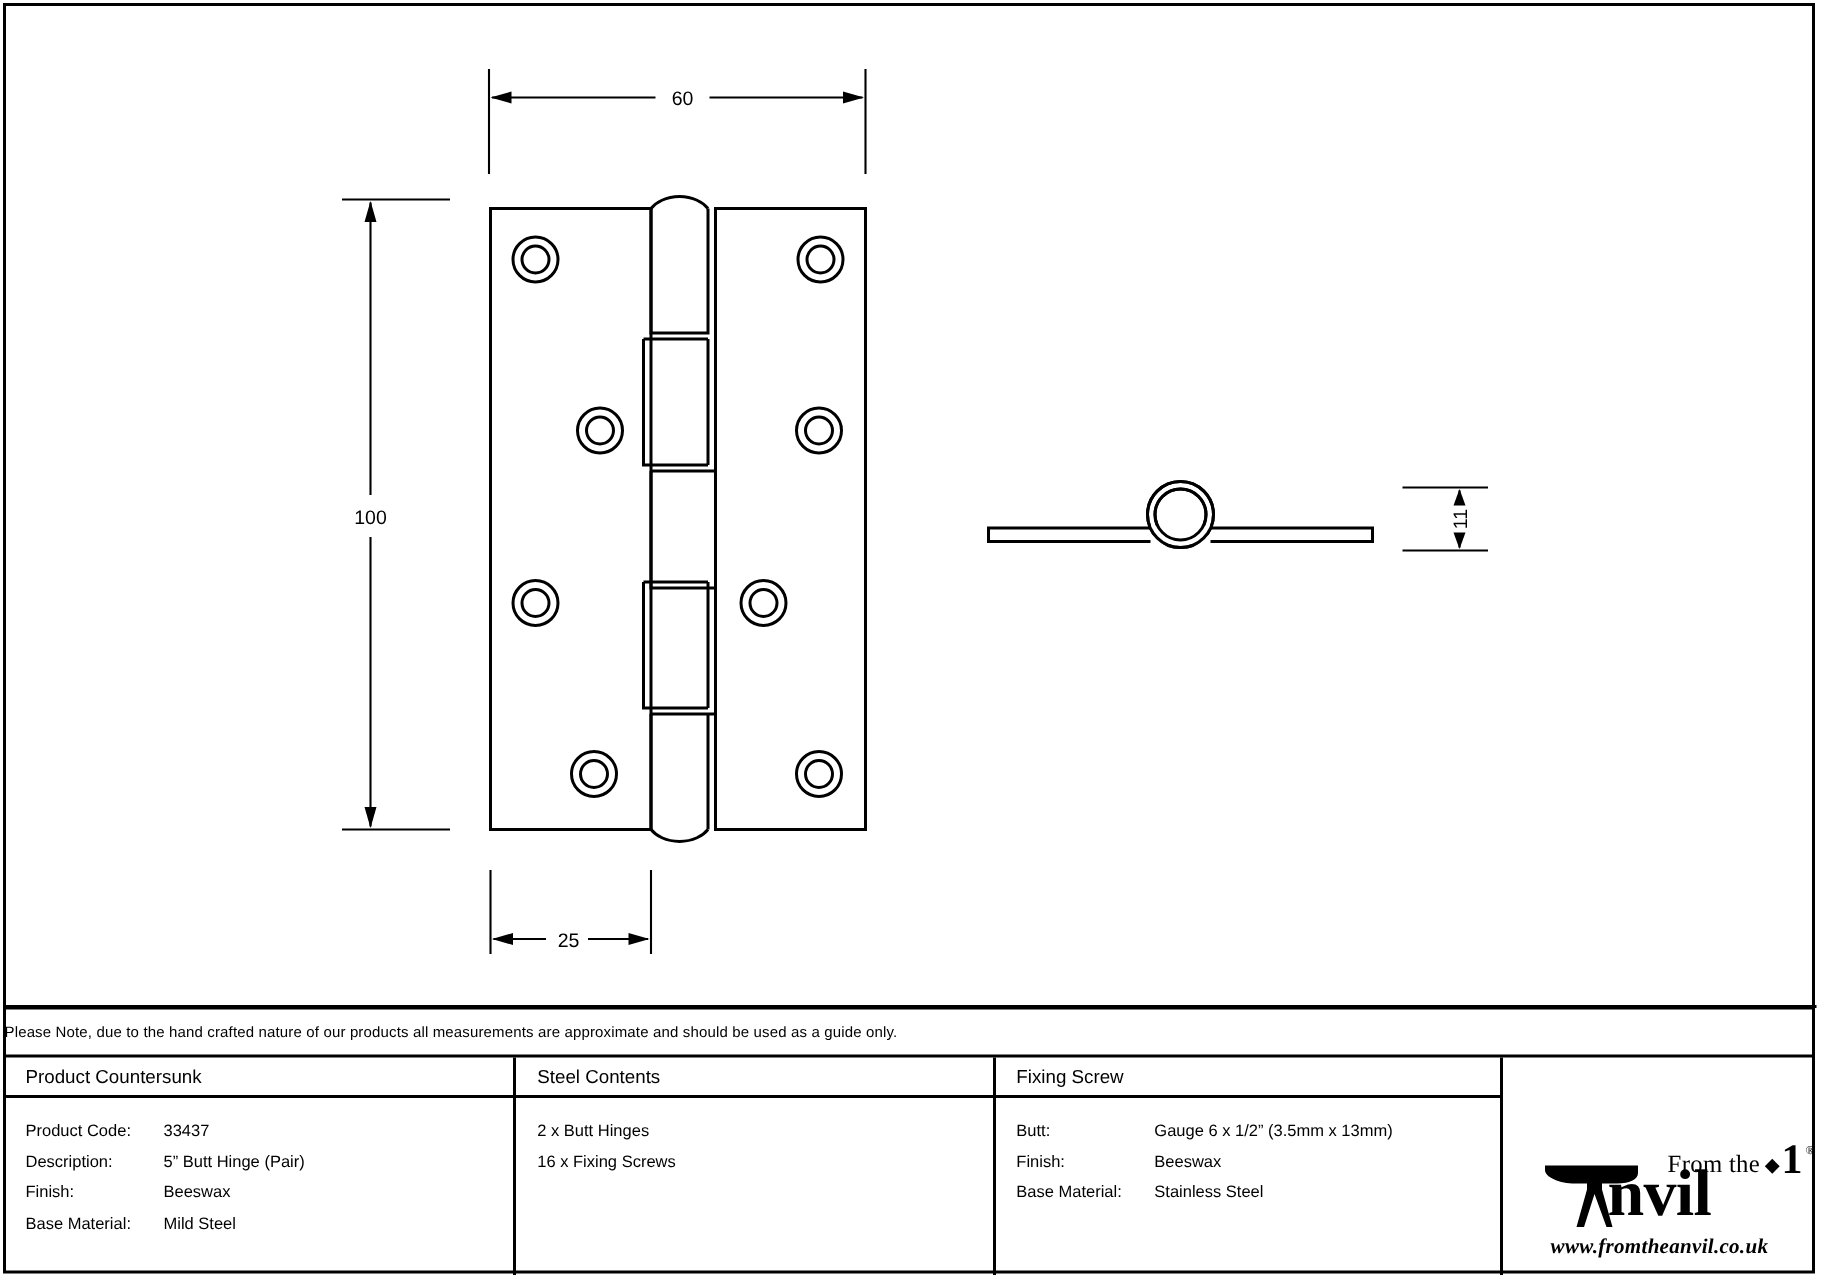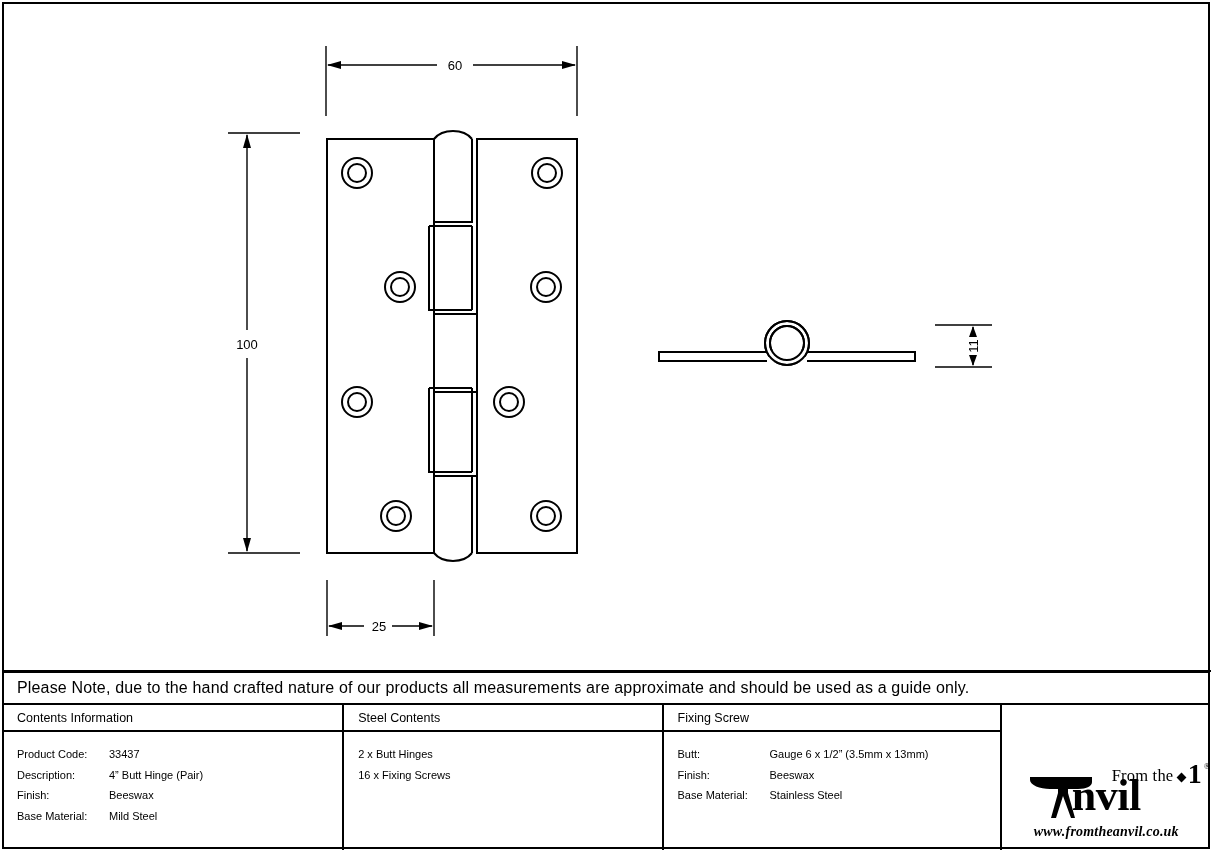--- a/index.html
+++ b/index.html
@@ -55,22 +55,21 @@
     top: 0;
     width: 100%;
     height: 34px;
     border-top: 2px solid #000;
     border-bottom: 2px solid #000;
     box-sizing: border-box;
     display: flex;
     align-items: center;
   }
   .note-text {
-    font-size: 16px;
-    padding-left: 14px;
+    font-size: 10px;
     letter-spacing: 0.01em;
     white-space: nowrap;
   }
   .cols {
     position: absolute;
     left: 0;
     top: 34px;
     width: 100%;
     height: 145px;
     display: flex;
@@ -330,29 +329,29 @@
 
   <div id="info-table">
 
     <div class="note-row">
       <span class="note-text">Please Note, due to the hand crafted nature of our products all measurements are approximate and should be used as a guide only.</span>
     </div>
 
     <div class="cols">
 
       <div class="col c1">
-        <div class="col-head">Contents Information</div>
+        <div class="col-head">Product Countersunk</div>
         <div class="col-body">
           <div class="spec-row">
             <span class="spec-label">Product Code:</span>
             <span class="spec-value">33437</span>
           </div>
           <div class="spec-row">
             <span class="spec-label">Description:</span>
-            <span class="spec-value">4” Butt Hinge (Pair)</span>
+            <span class="spec-value">5” Butt Hinge (Pair)</span>
           </div>
           <div class="spec-row">
             <span class="spec-label">Finish:</span>
             <span class="spec-value">Beeswax</span>
           </div>
           <div class="spec-row">
             <span class="spec-label">Base Material:</span>
             <span class="spec-value">Mild Steel</span>
           </div>
         </div>

